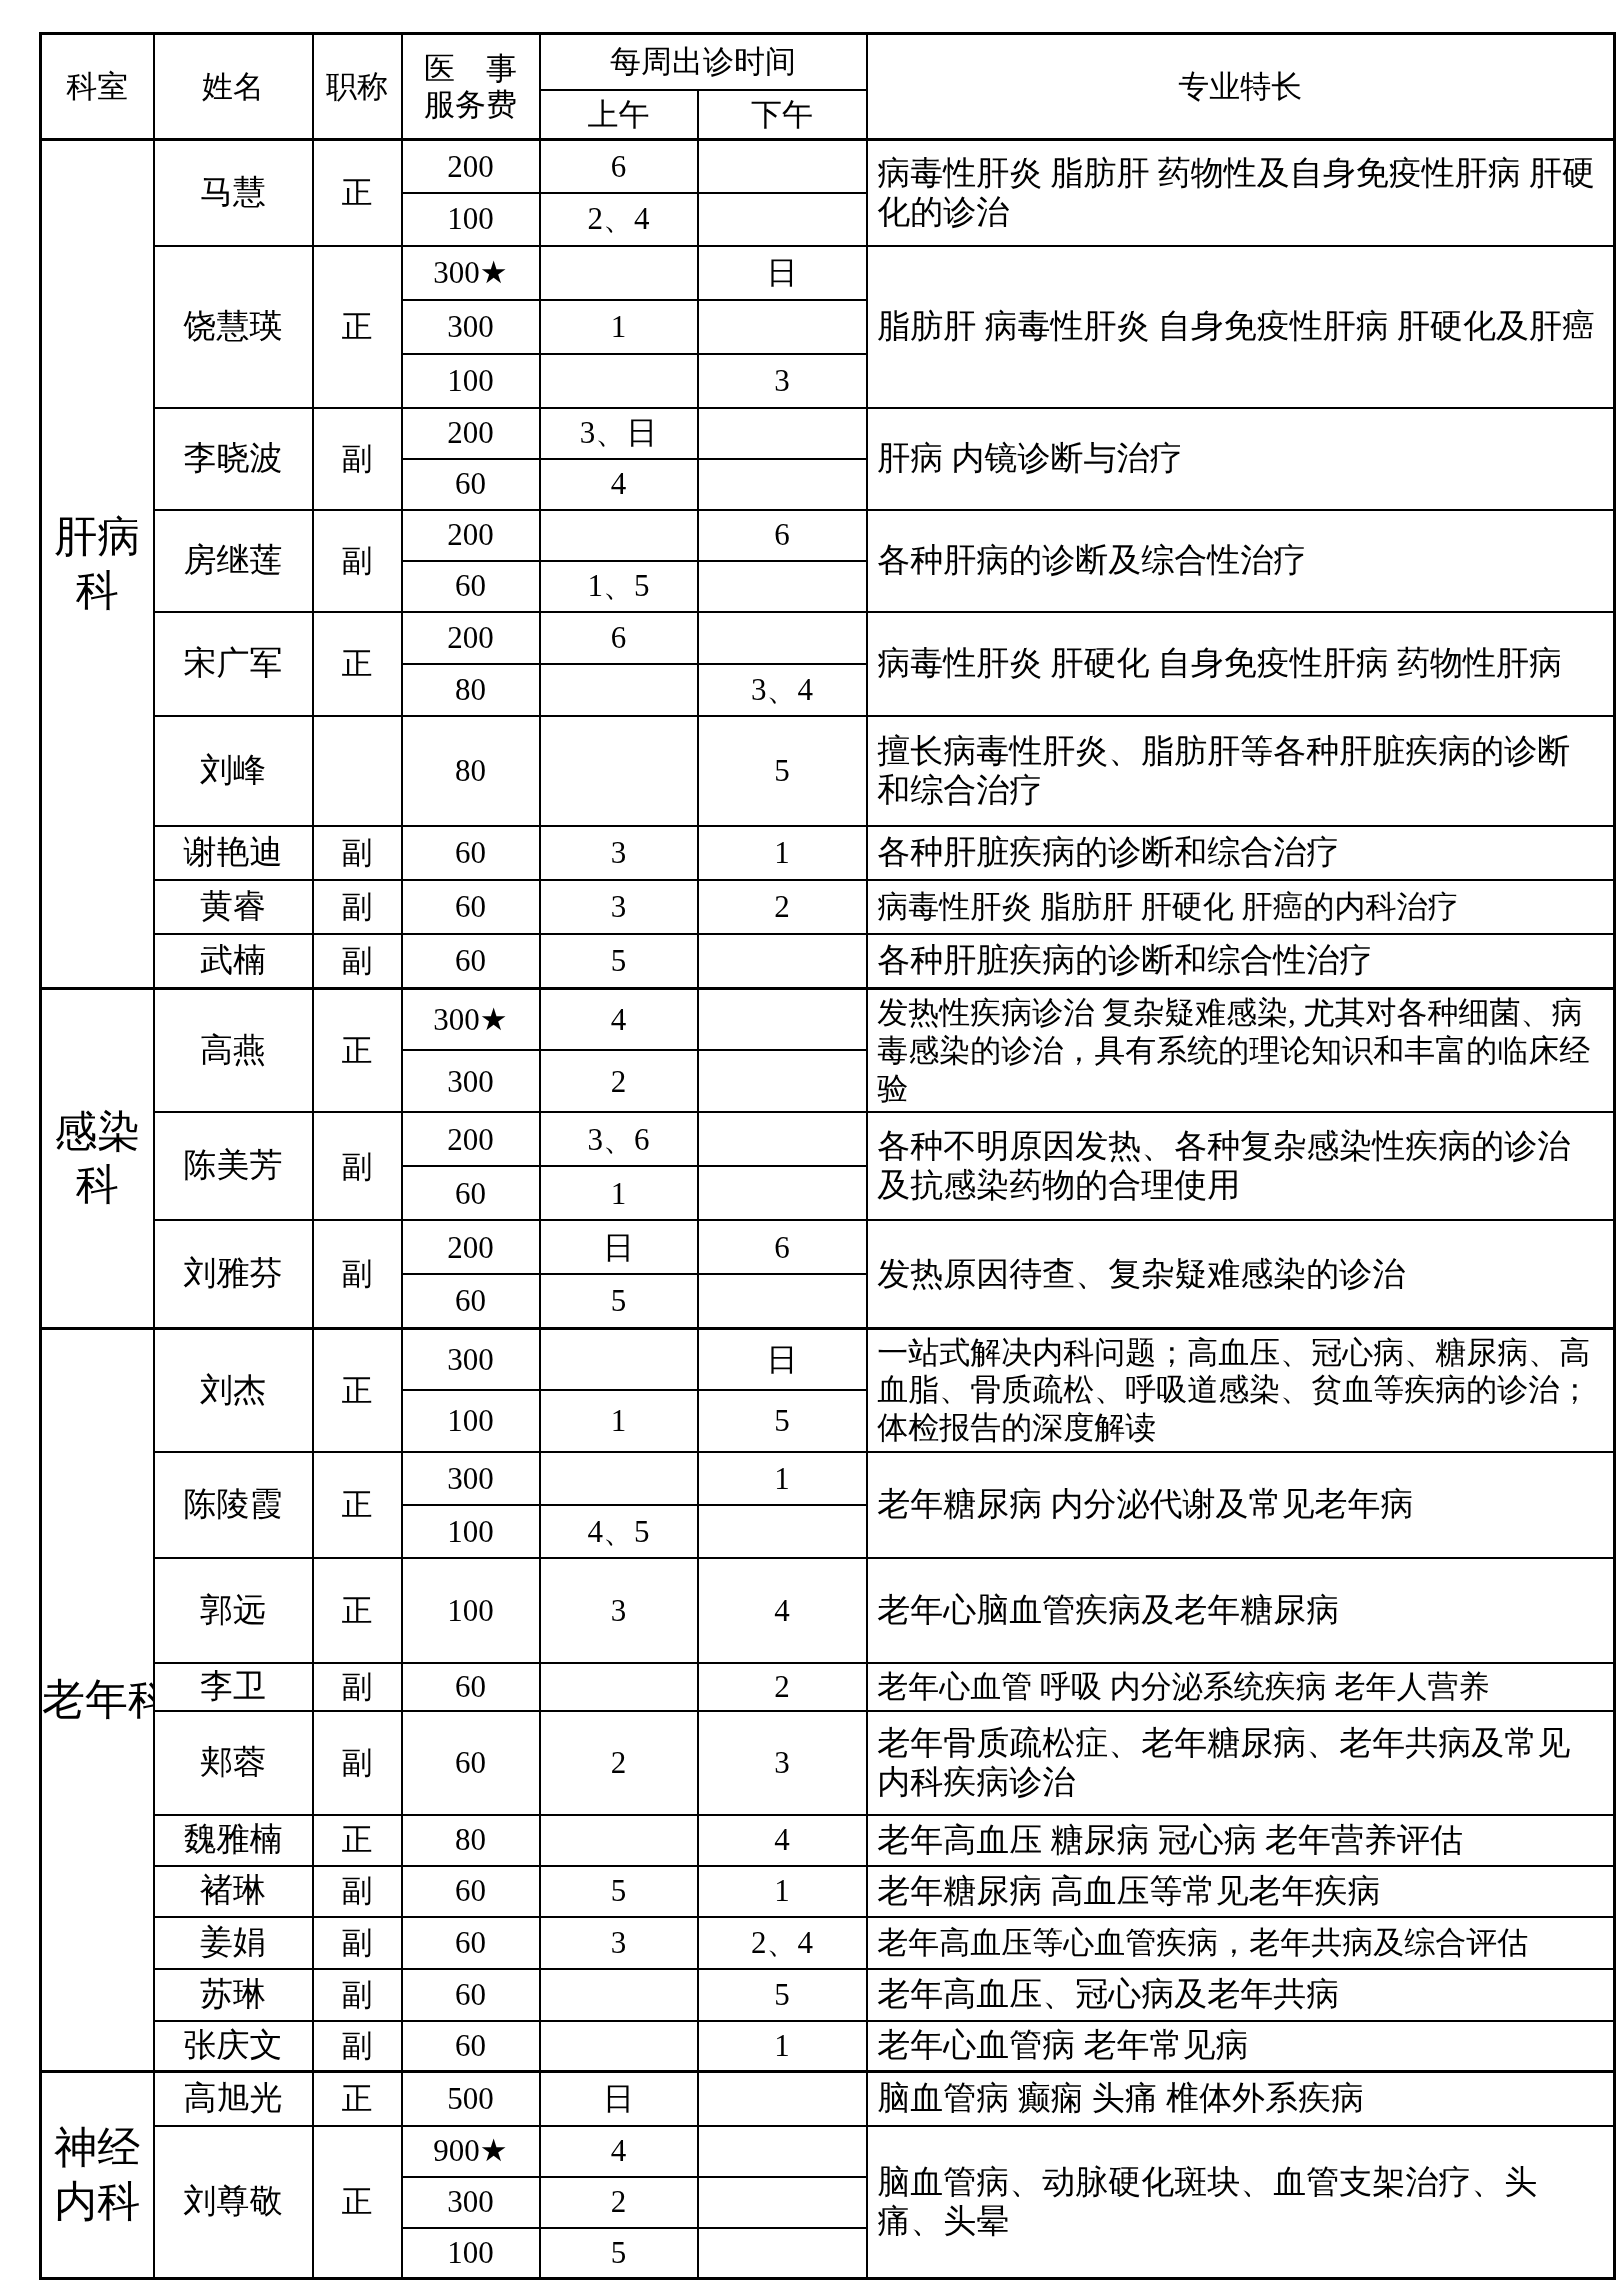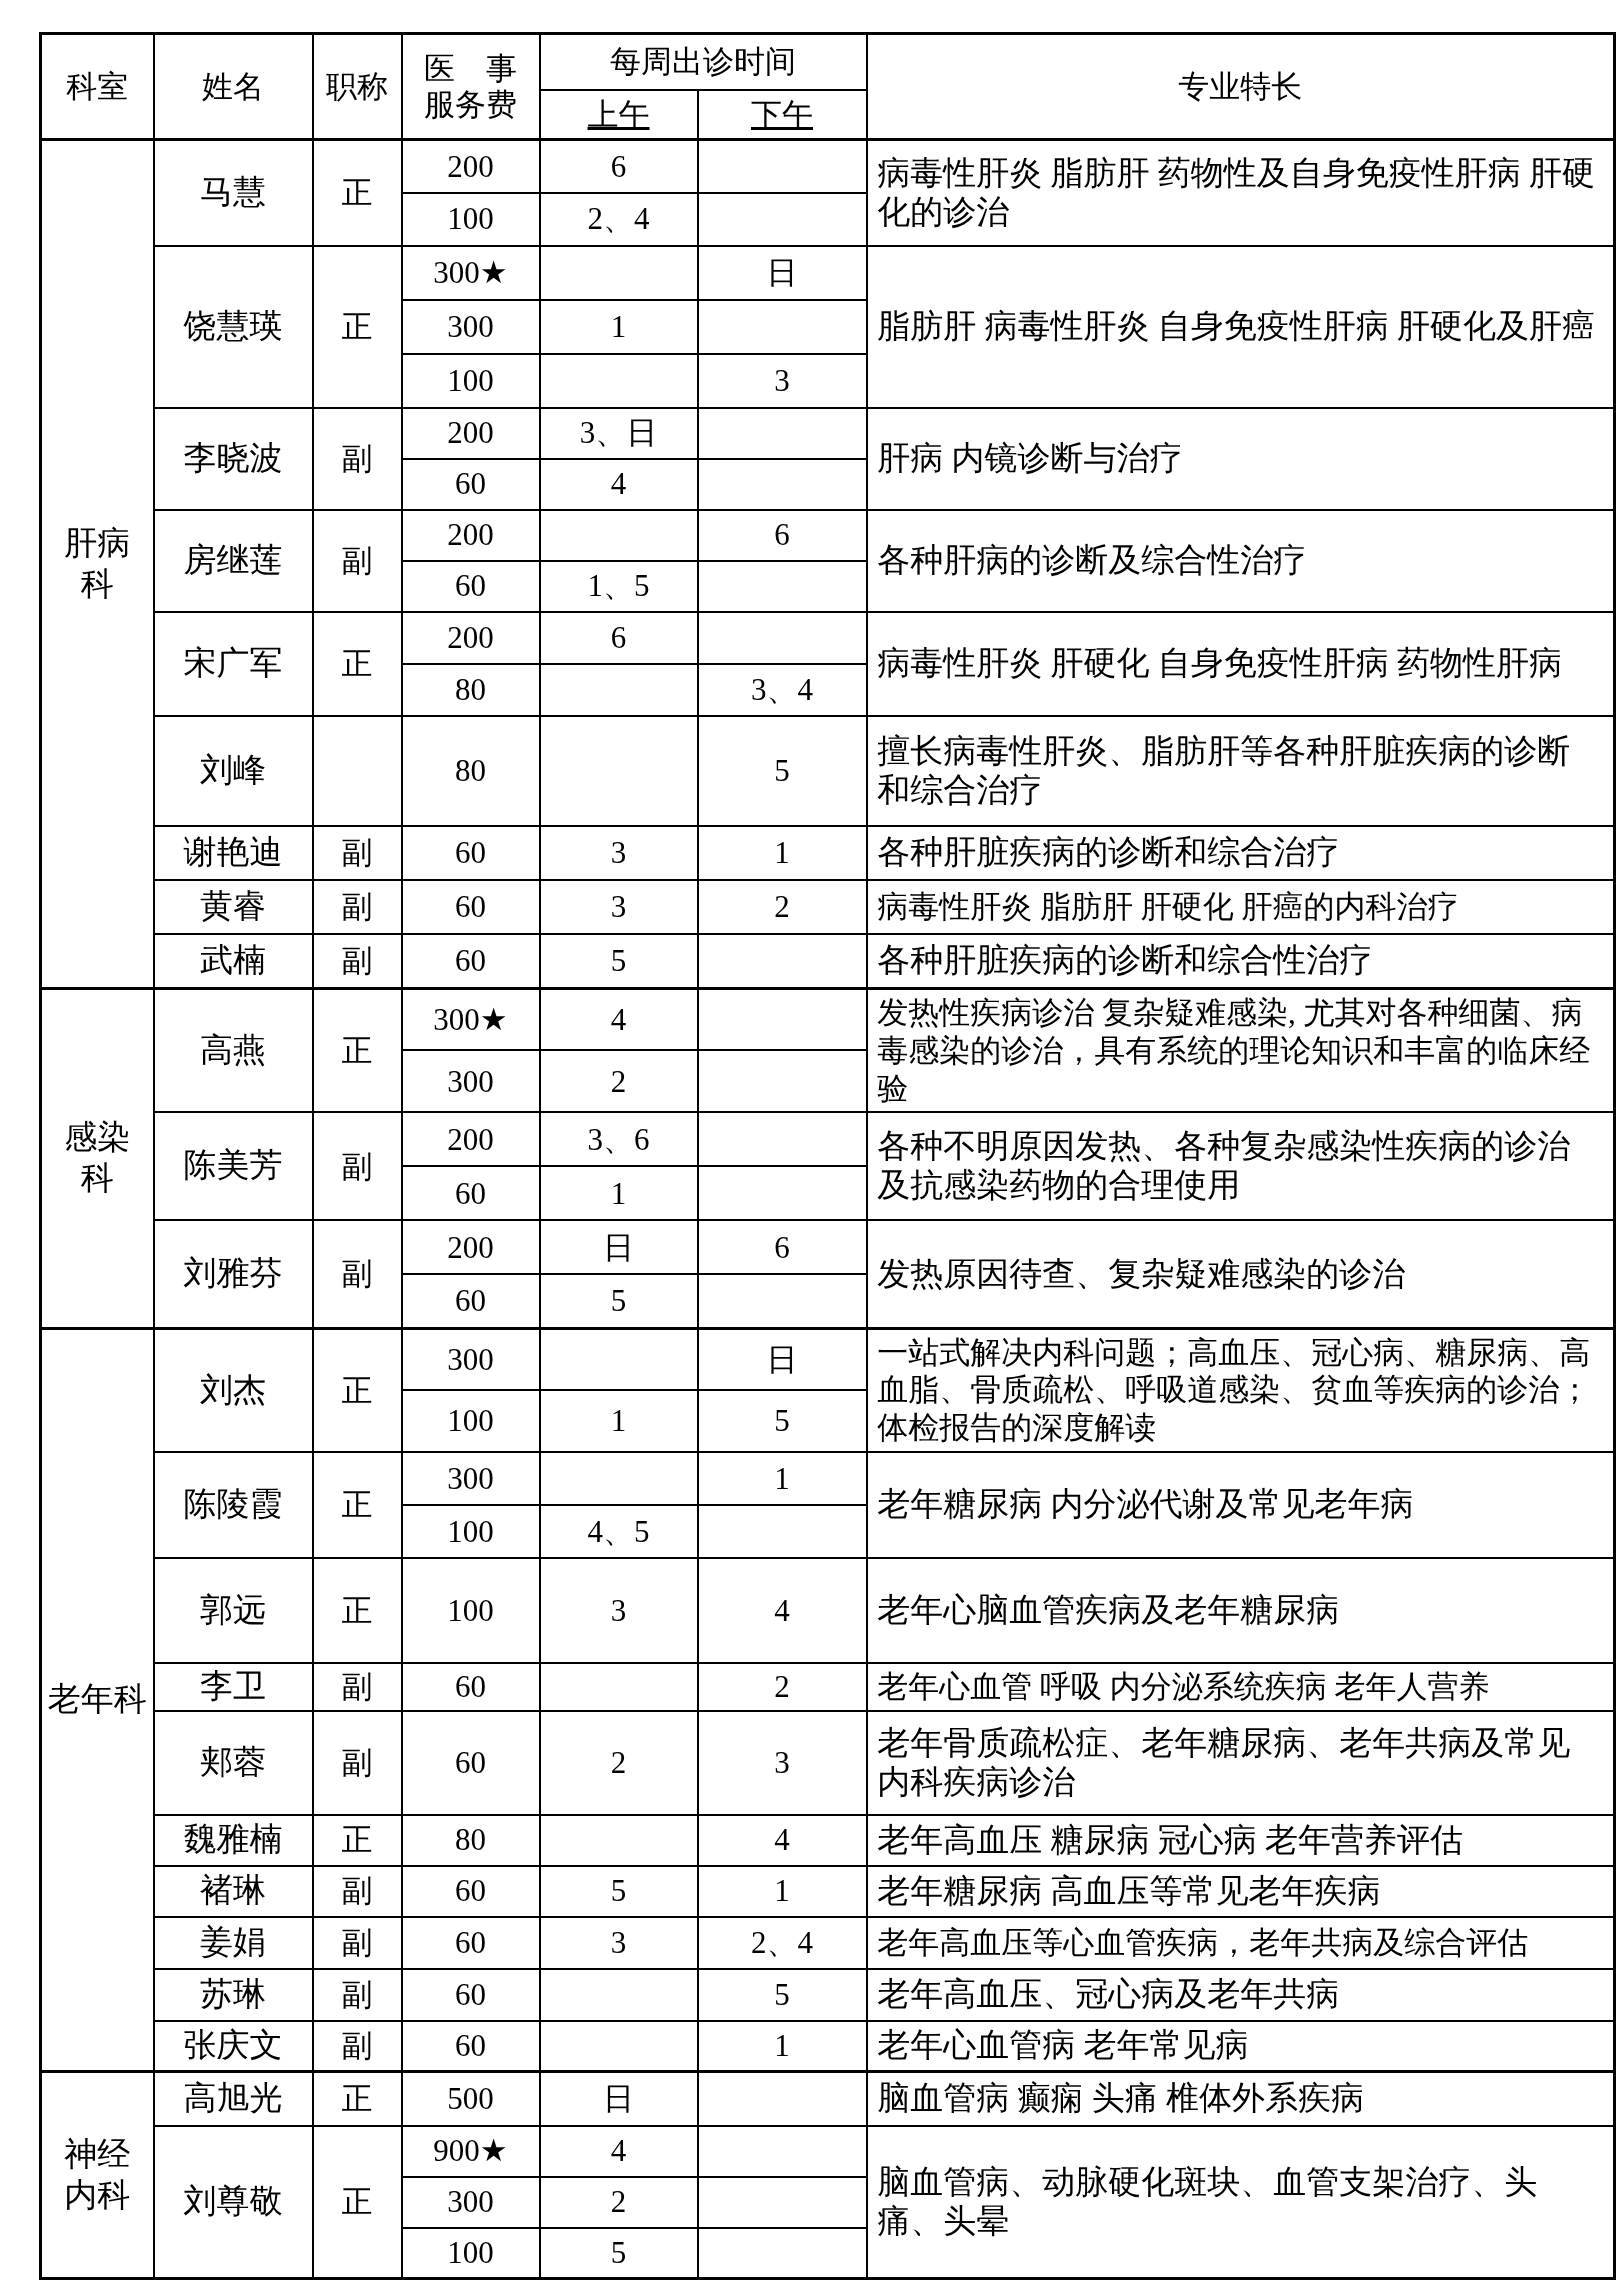--- a/index.html
+++ b/index.html
@@ -17,23 +17,23 @@
     border:2px solid #000;
     padding:0;margin:0;
     text-align:center;vertical-align:middle;
     font-weight:normal;
     font-size:31px;line-height:1.2;
     overflow:hidden;
   }
   thead th{font-size:31px;}
   thead tr.h1 th{height:54px;}
   thead tr.h2 th{height:47px;}
-  thead tr.h2 th{border-bottom-width:3.9px;text-decoration:underline;}
+  thead tr.h2 th{border-bottom-width:3.9px;}
   .fee-head span{display:block;line-height:1.15;}
-  td.dept{font-size:33px;line-height:1.25;}
+  td.dept{font-size:43px;line-height:1.25;}
   td.dept span{display:block;white-space:nowrap;}
   td.name{font-size:33px;white-space:nowrap;}
   td.title{font-size:31px;}
   td.fee,td.am,td.pm{font-size:31px;white-space:nowrap;}
   td.spec{
     text-align:left;font-size:33px;line-height:1.18;
     padding:3.9px 9.8px;
   }
   td.spec.small{font-size:31px;line-height:1.22;}
   tr.doc td{border-top-width:2.9px;}

